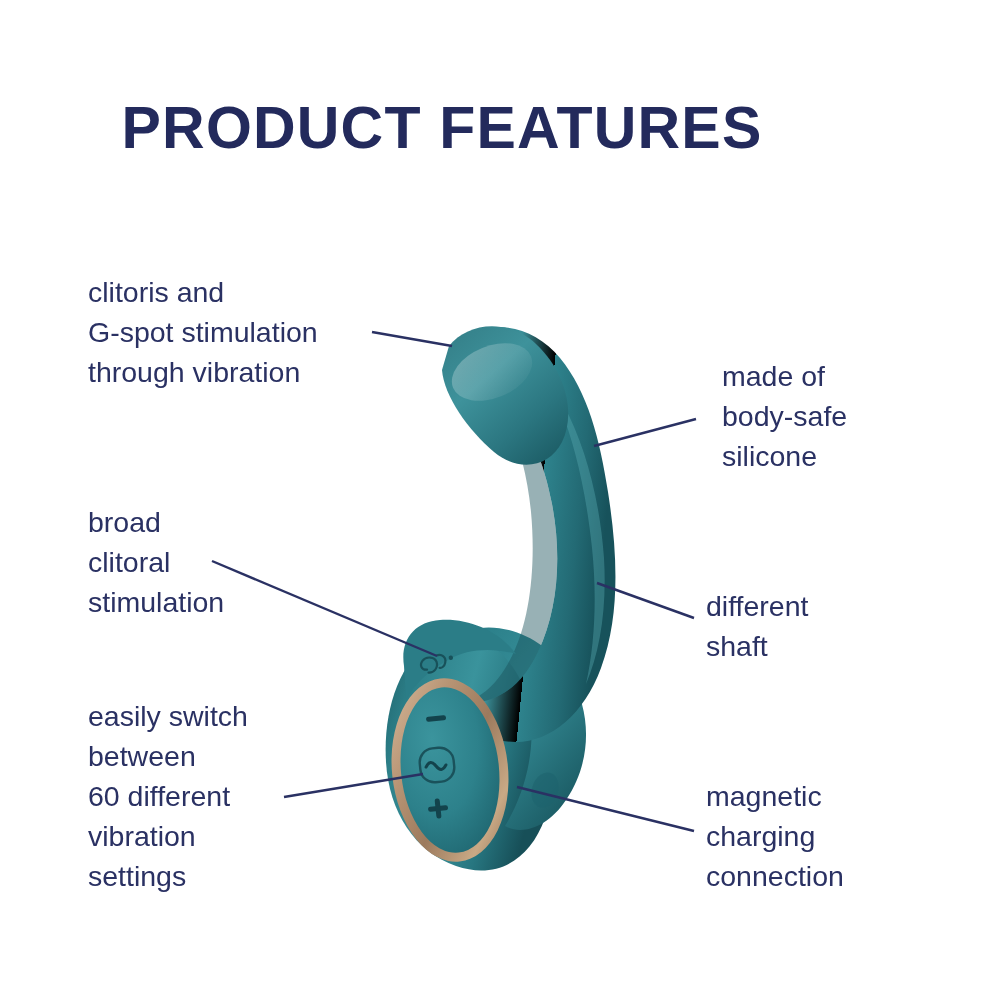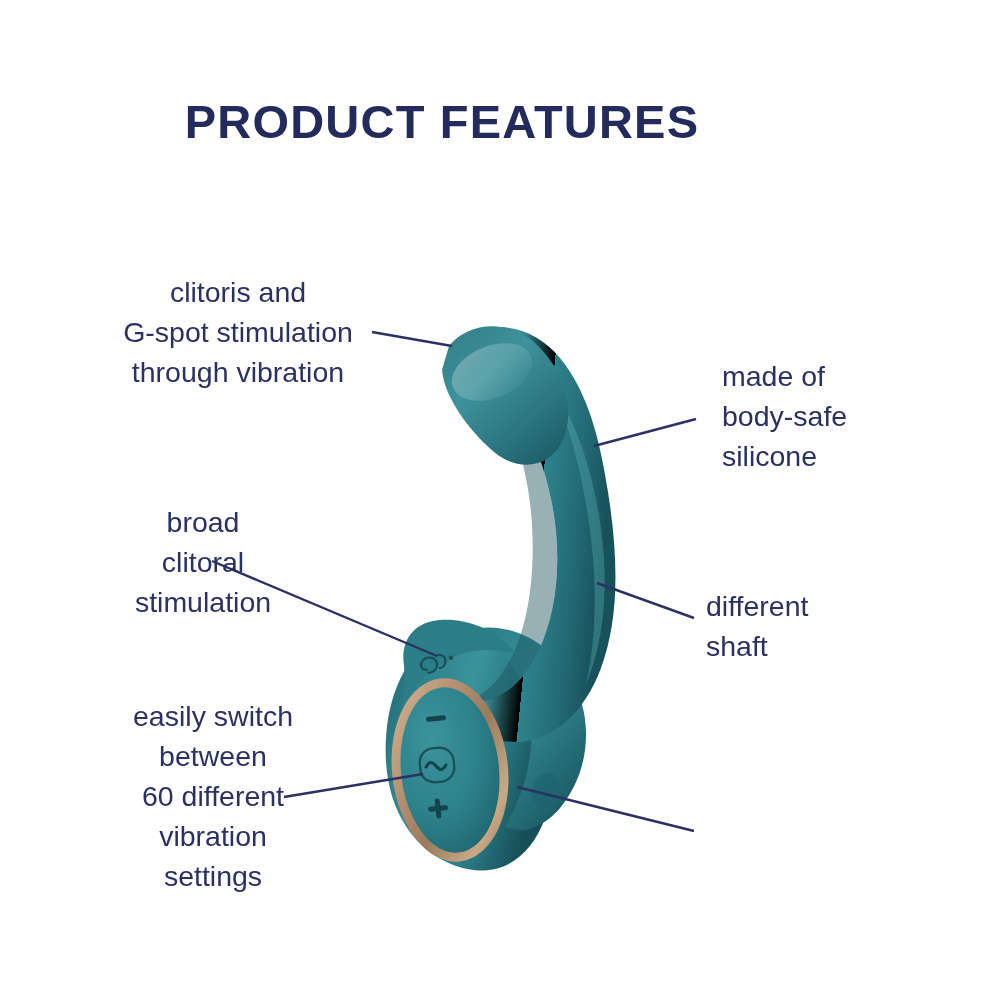--- a/index.html
+++ b/index.html
@@ -17,35 +17,35 @@
     height: 1000px;
     background: #ffffff;
     overflow: hidden;
   }
   #page-title {
     position: absolute;
     left: 0;
     top: 94px;
     width: 884px;
     text-align: center;
-    font-size: 47px;
+    font-size: 59px;
     font-weight: bold;
     letter-spacing: 1.2px;
     color: #232a5c;
     font-family: "Liberation Sans", sans-serif;
   }
   .callout {
     position: absolute;
     color: #2a3163;
     font-size: 28.5px;
     line-height: 40px;
     font-family: "Liberation Sans", sans-serif;
     white-space: pre-line;
   }
-  .callout-left  { text-align: center; }
+  .callout-left  { text-align: left; }
   .callout-right { text-align: left; }
 
   #co-clitoris  { left: 88px;  top: 272px; width: 300px; }
   #co-broad     { left: 88px;  top: 502px; width: 230px; }
   #co-switch    { left: 88px;  top: 696px; width: 250px; }
   #co-silicone  { left: 706px; top: 356px; width: 240px; margin-left: 16px; }
   #co-flexible  { left: 706px; top: 586px; width: 240px; }
   #co-magnetic  { left: 706px; top: 776px; width: 250px; }
 
   #leader-lines, #product-art {
@@ -233,14 +233,17 @@
 between
 60 different
 vibration
 settings</div>
 
   <div class="callout callout-right" id="co-silicone">made of
 body-safe
 silicone</div>
   <div class="callout callout-right" id="co-flexible">different
 shaft</div>
+  <div class="callout callout-right" id="co-magnetic">magnetic
+charging
+connection</div>
 
 </div>
 
 </body></html>

